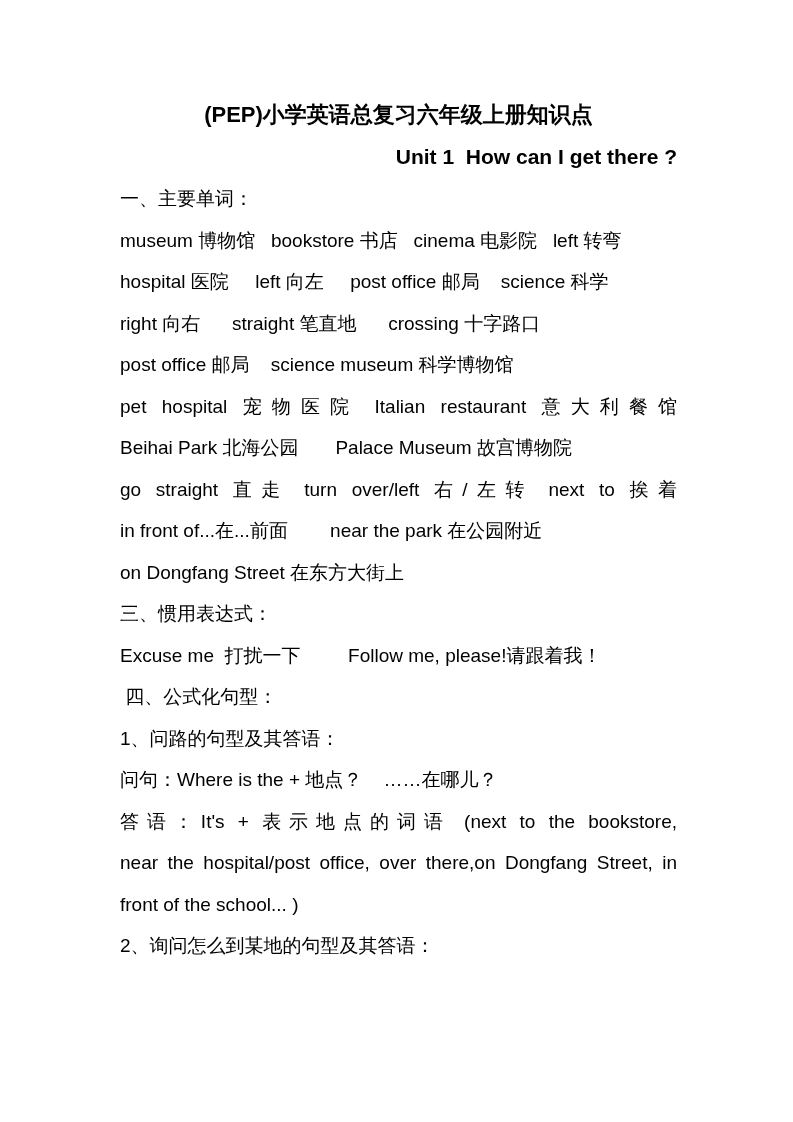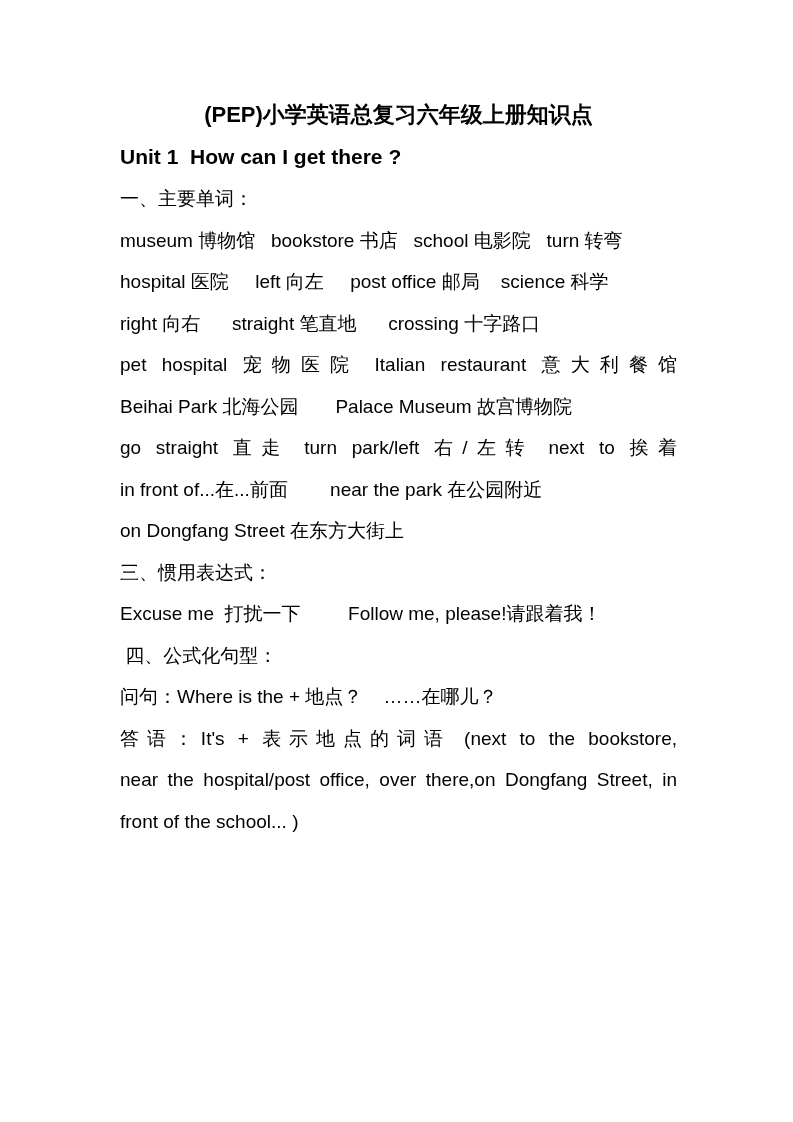--- a/index.html
+++ b/index.html
@@ -27,21 +27,21 @@
     font-size: 22px;
     font-weight: bold;
     text-align: center;
     line-height: 42px;
     white-space: pre;
   }
   .subtitle {
     margin: 0;
     font-size: 21px;
     font-weight: bold;
-    text-align: left;
+    text-align: right;
     line-height: 42px;
     white-space: pre;
   }
   .line {
     font-size: 19px;
     line-height: 41.5px;
     white-space: pre;
   }
   .jline {
     white-space: normal;
@@ -51,29 +51,32 @@
 </style>
 </head>
 <body>
 
 <div class="page">
   <div class="content">
     <h1 class="title">(PEP)小学英语总复习六年级上册知识点</h1>
     <h2 class="subtitle">Unit 1  How can I get there ?</h2>
 
     <div class="line">一、主要单词：</div>
-    <div class="line">museum 博物馆   bookstore 书店   school 电影院   turn 转弯</div>
+    <div class="line">museum 博物馆   bookstore 书店   cinema 电影院   left 转弯</div>
     <div class="line">hospital 医院     left 向左     post office 邮局    science 科学</div>
     <div class="line">right 向右      straight 笔直地      crossing 十字路口</div>
+    <div class="line">post office 邮局    science museum 科学博物馆</div>
     <div class="line jline">pet hospital 宠物医院 Italian restaurant 意大利餐馆</div>
     <div class="line">Beihai Park 北海公园       Palace Museum 故宫博物院</div>
-    <div class="line jline">go straight 直走 turn park/left 右/左转 next to 挨着</div>
+    <div class="line jline">go straight 直走 turn over/left 右/左转 next to 挨着</div>
     <div class="line">in front of...在...前面        near the park 在公园附近</div>
     <div class="line">on Dongfang Street 在东方大街上</div>
     <div class="line">三、惯用表达式：</div>
     <div class="line">Excuse me  打扰一下         Follow me, please!请跟着我！</div>
     <div class="line"> 四、公式化句型：</div>
+    <div class="line">1、问路的句型及其答语：</div>
     <div class="line">问句：Where is the + 地点？    ……在哪儿？</div>
     <div class="line jline">答语：It's + 表示地点的词语 (next to the bookstore,</div>
     <div class="line jline">near the hospital/post office, over there,on Dongfang Street, in</div>
     <div class="line">front of the school... )</div>
+    <div class="line">2、询问怎么到某地的句型及其答语：</div>
   </div>
 </div>
 
 </body></html>

